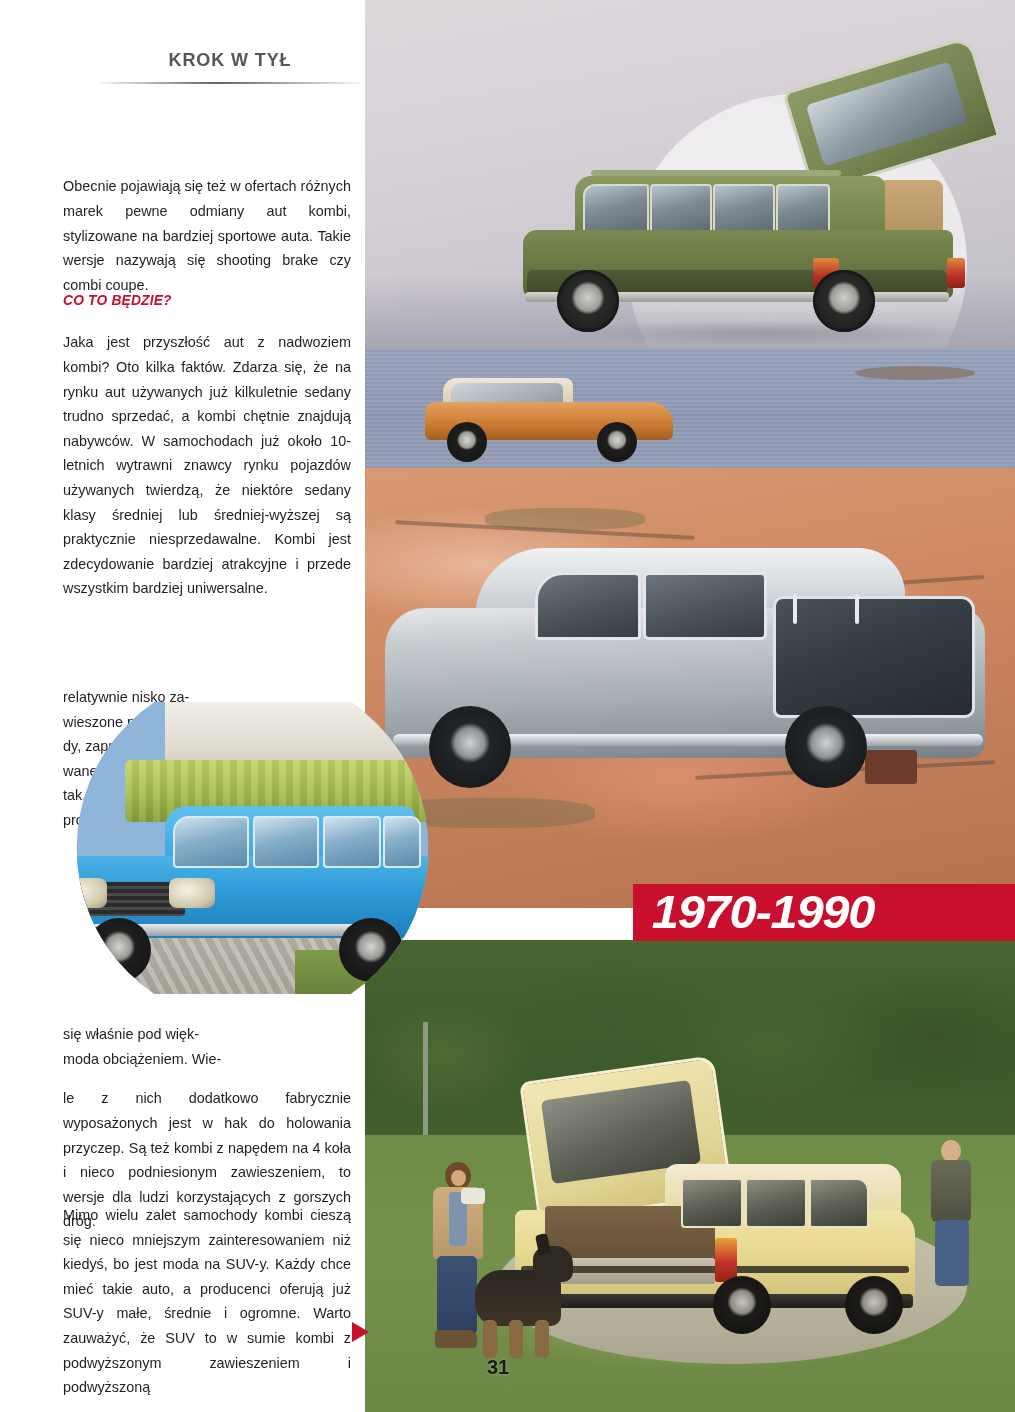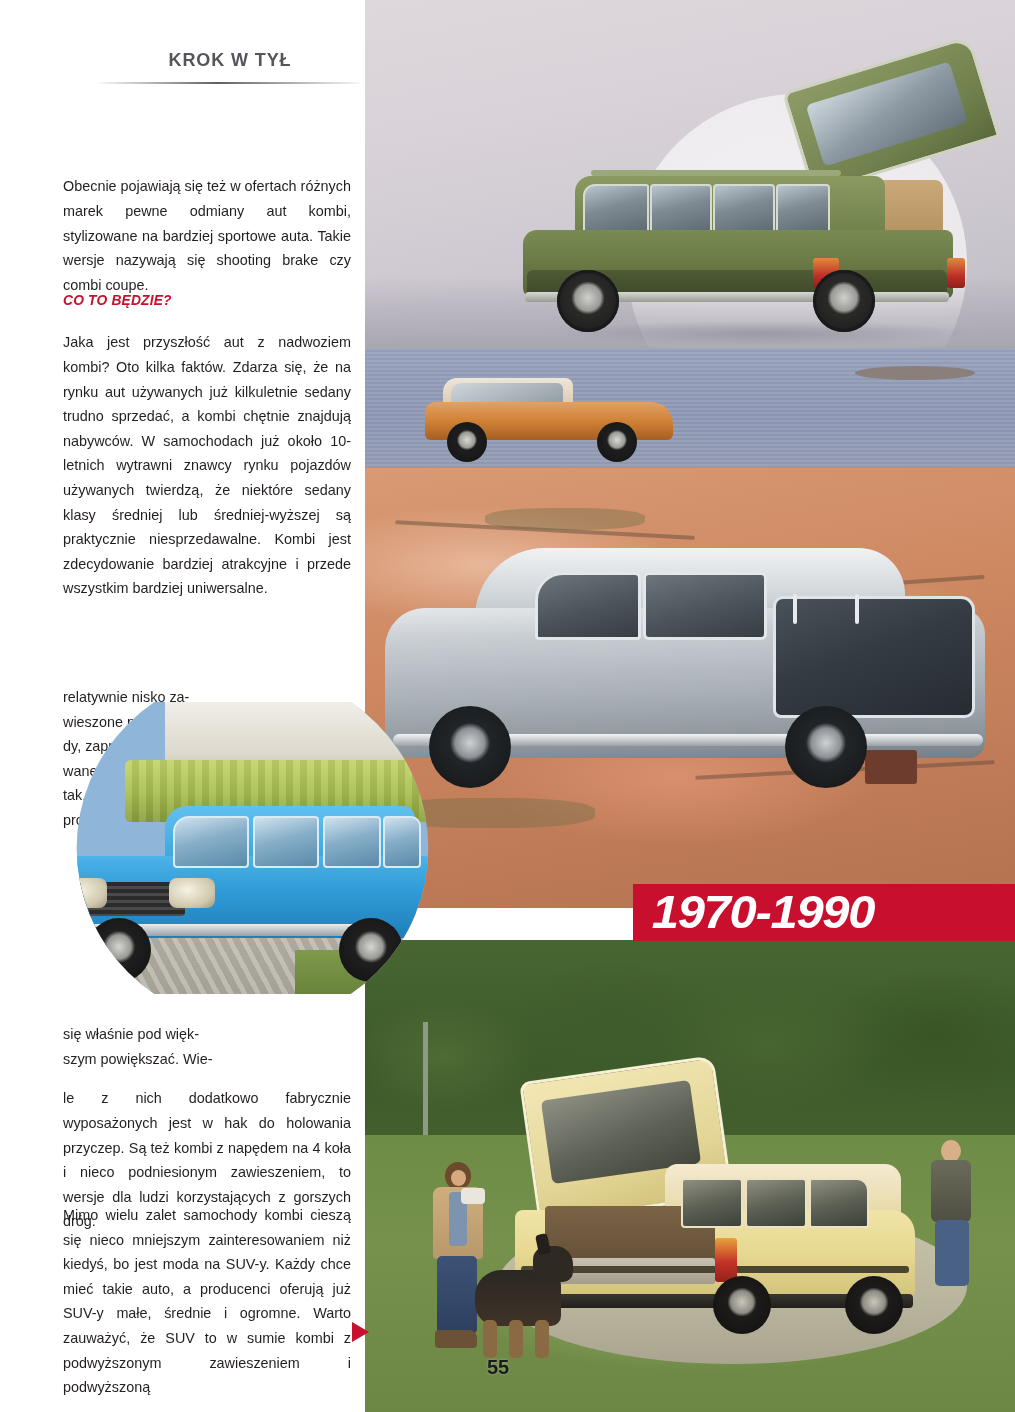--- a/index.html
+++ b/index.html
@@ -729,25 +729,25 @@
       <span class="wrap-line w-narrow">relatywnie nisko za-</span>
       <span class="wrap-line w-narrow">wieszone pojaz-</span>
       <span class="wrap-line w-narrow">dy, zaprojekto-</span>
       <span class="wrap-line w-narrow">wane nawet</span>
       <span class="wrap-line w-narrow">tak, by lepiej</span>
       <span class="wrap-line w-narrow">prowadziły</span>
     </div>
 
     <div class="lower-narrow">
       <span class="wrap-line w-narrow">się właśnie pod więk-</span>
-      <span class="wrap-line w-narrow">szym powiększać. Wie-</span>
+      <span class="wrap-line w-narrow">moda obciążeniem. Wie-</span>
     </div>
 
     <p class="para p-lower1" style="top:1072px;">le z nich dodatkowo fabrycznie wyposażonych jest w hak do holowania przyczep. Są też kombi z napędem na 4 koła i nieco podniesionym zawieszeniem, to wersje dla ludzi korzystających z gorszych dróg.</p>
 
     <p class="para p-lower2">Mimo wielu zalet samochody kombi cieszą się nieco mniejszym zainteresowaniem niż kiedyś, bo jest moda na SUV-y. Każdy chce mieć takie auto, a producenci oferują już SUV-y małe, średnie i ogromne. Warto zauważyć, że SUV to w sumie kombi z podwyższonym zawieszeniem i podwyższoną</p>
   </div>
 
   <div class="arrow-marker"></div>
 
-  <div class="page-number">55</div>
+  <div class="page-number">31</div>
 
 </div>
 
 </body></html>

